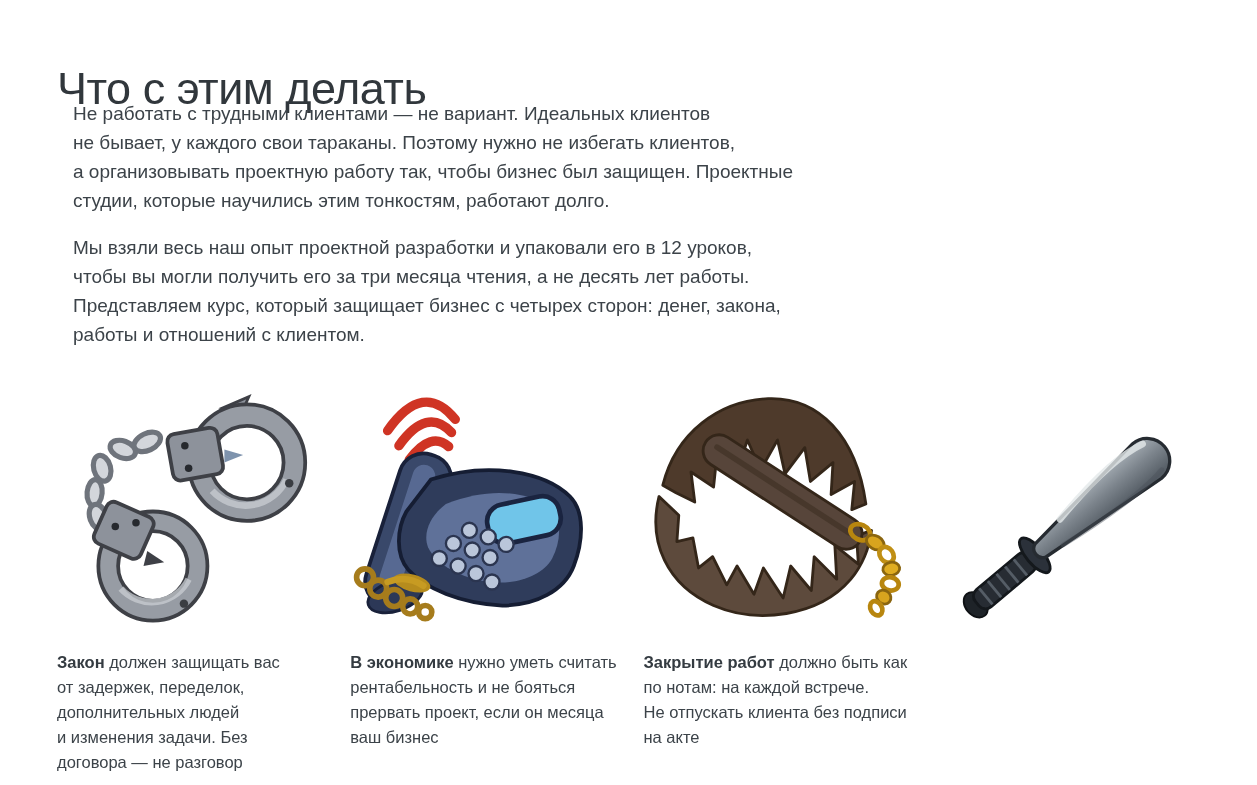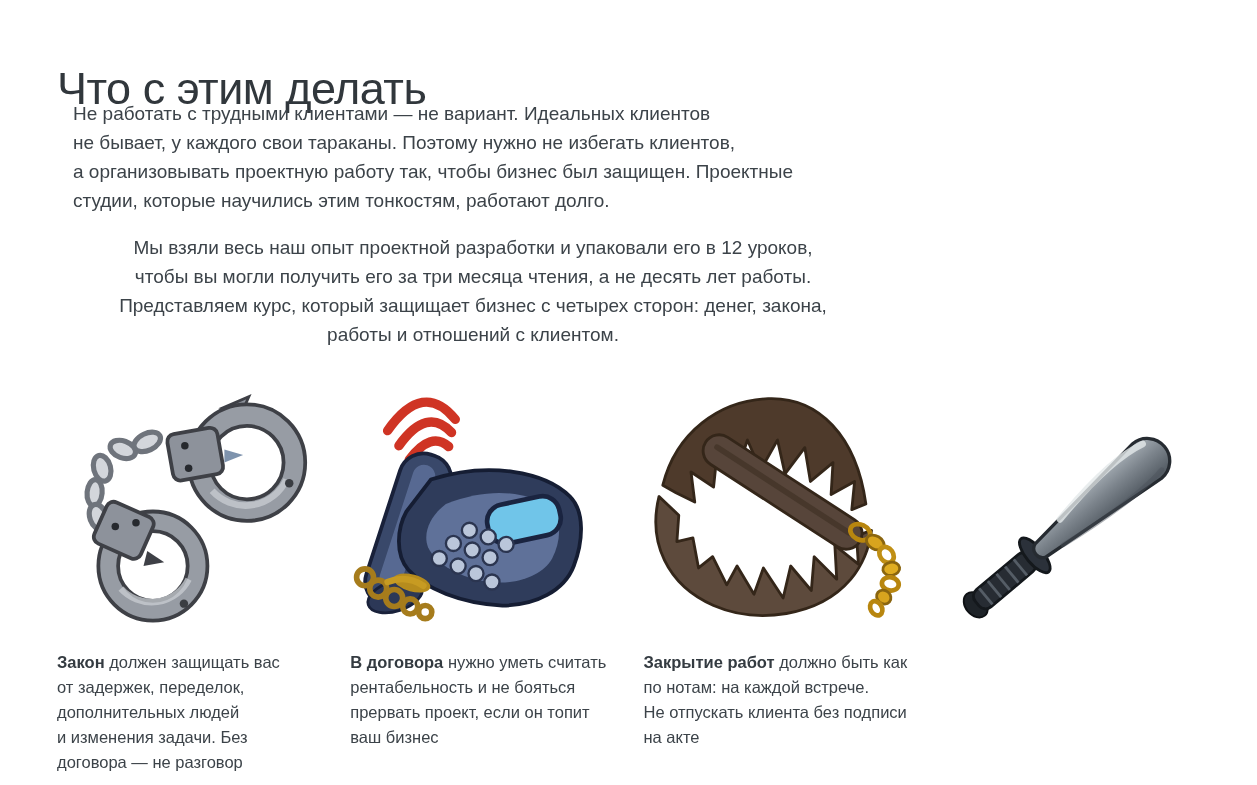--- a/index.html
+++ b/index.html
@@ -11,21 +11,21 @@
   .page-title{
     position:absolute;left:57px;top:16px;
     font-size:45px;line-height:50px;font-weight:400;
     letter-spacing:-0.5px;color:#31373c;white-space:pre;margin-top:48px;
   }
   .para{
     position:absolute;left:57px;width:800px;
     font-size:19px;line-height:29px;white-space:pre-line;color:#3c4349;margin-left:16px;
   }
   .para1{top:80px;}
-  .para2{top:214px;text-align:center;}
+  .para2{top:214px;}
   .illustrations{
     position:absolute;left:57px;top:384px;width:1143px;height:258px;
     display:grid;grid-template-columns:repeat(4,1fr);column-gap:30px;
   }
   .illu-cell{position:relative;height:258px;}
   .illu-cell svg{display:block;width:100%;height:255px;}
   .captions{
     position:absolute;left:57px;top:650px;width:1143px;
     display:grid;grid-template-columns:repeat(4,1fr);column-gap:30px;
   }
@@ -181,21 +181,21 @@
   </div>
 
 </div>
 
 <div class="captions">
   <div class="caption"><span class="lead">Закон</span><span> должен защищать вас
 от задержек, переделок,
 дополнительных людей
 и изменения задачи. Без
 договора — не разговор</span></div>
-  <div class="caption"><span class="lead">В договора</span><span> нужно уметь считать
+  <div class="caption"><span class="lead">В экономике</span><span> нужно уметь считать
 рентабельность и не бояться
-прервать проект, если он топит
+прервать проект, если он месяца
 ваш бизнес</span></div>
   <div class="caption"><span class="lead">Закрытие работ</span><span> должно быть как
 по нотам: на каждой встрече.
 Не отпускать клиента без подписи
 на акте</span></div>
 </div>
 
 </body></html>

